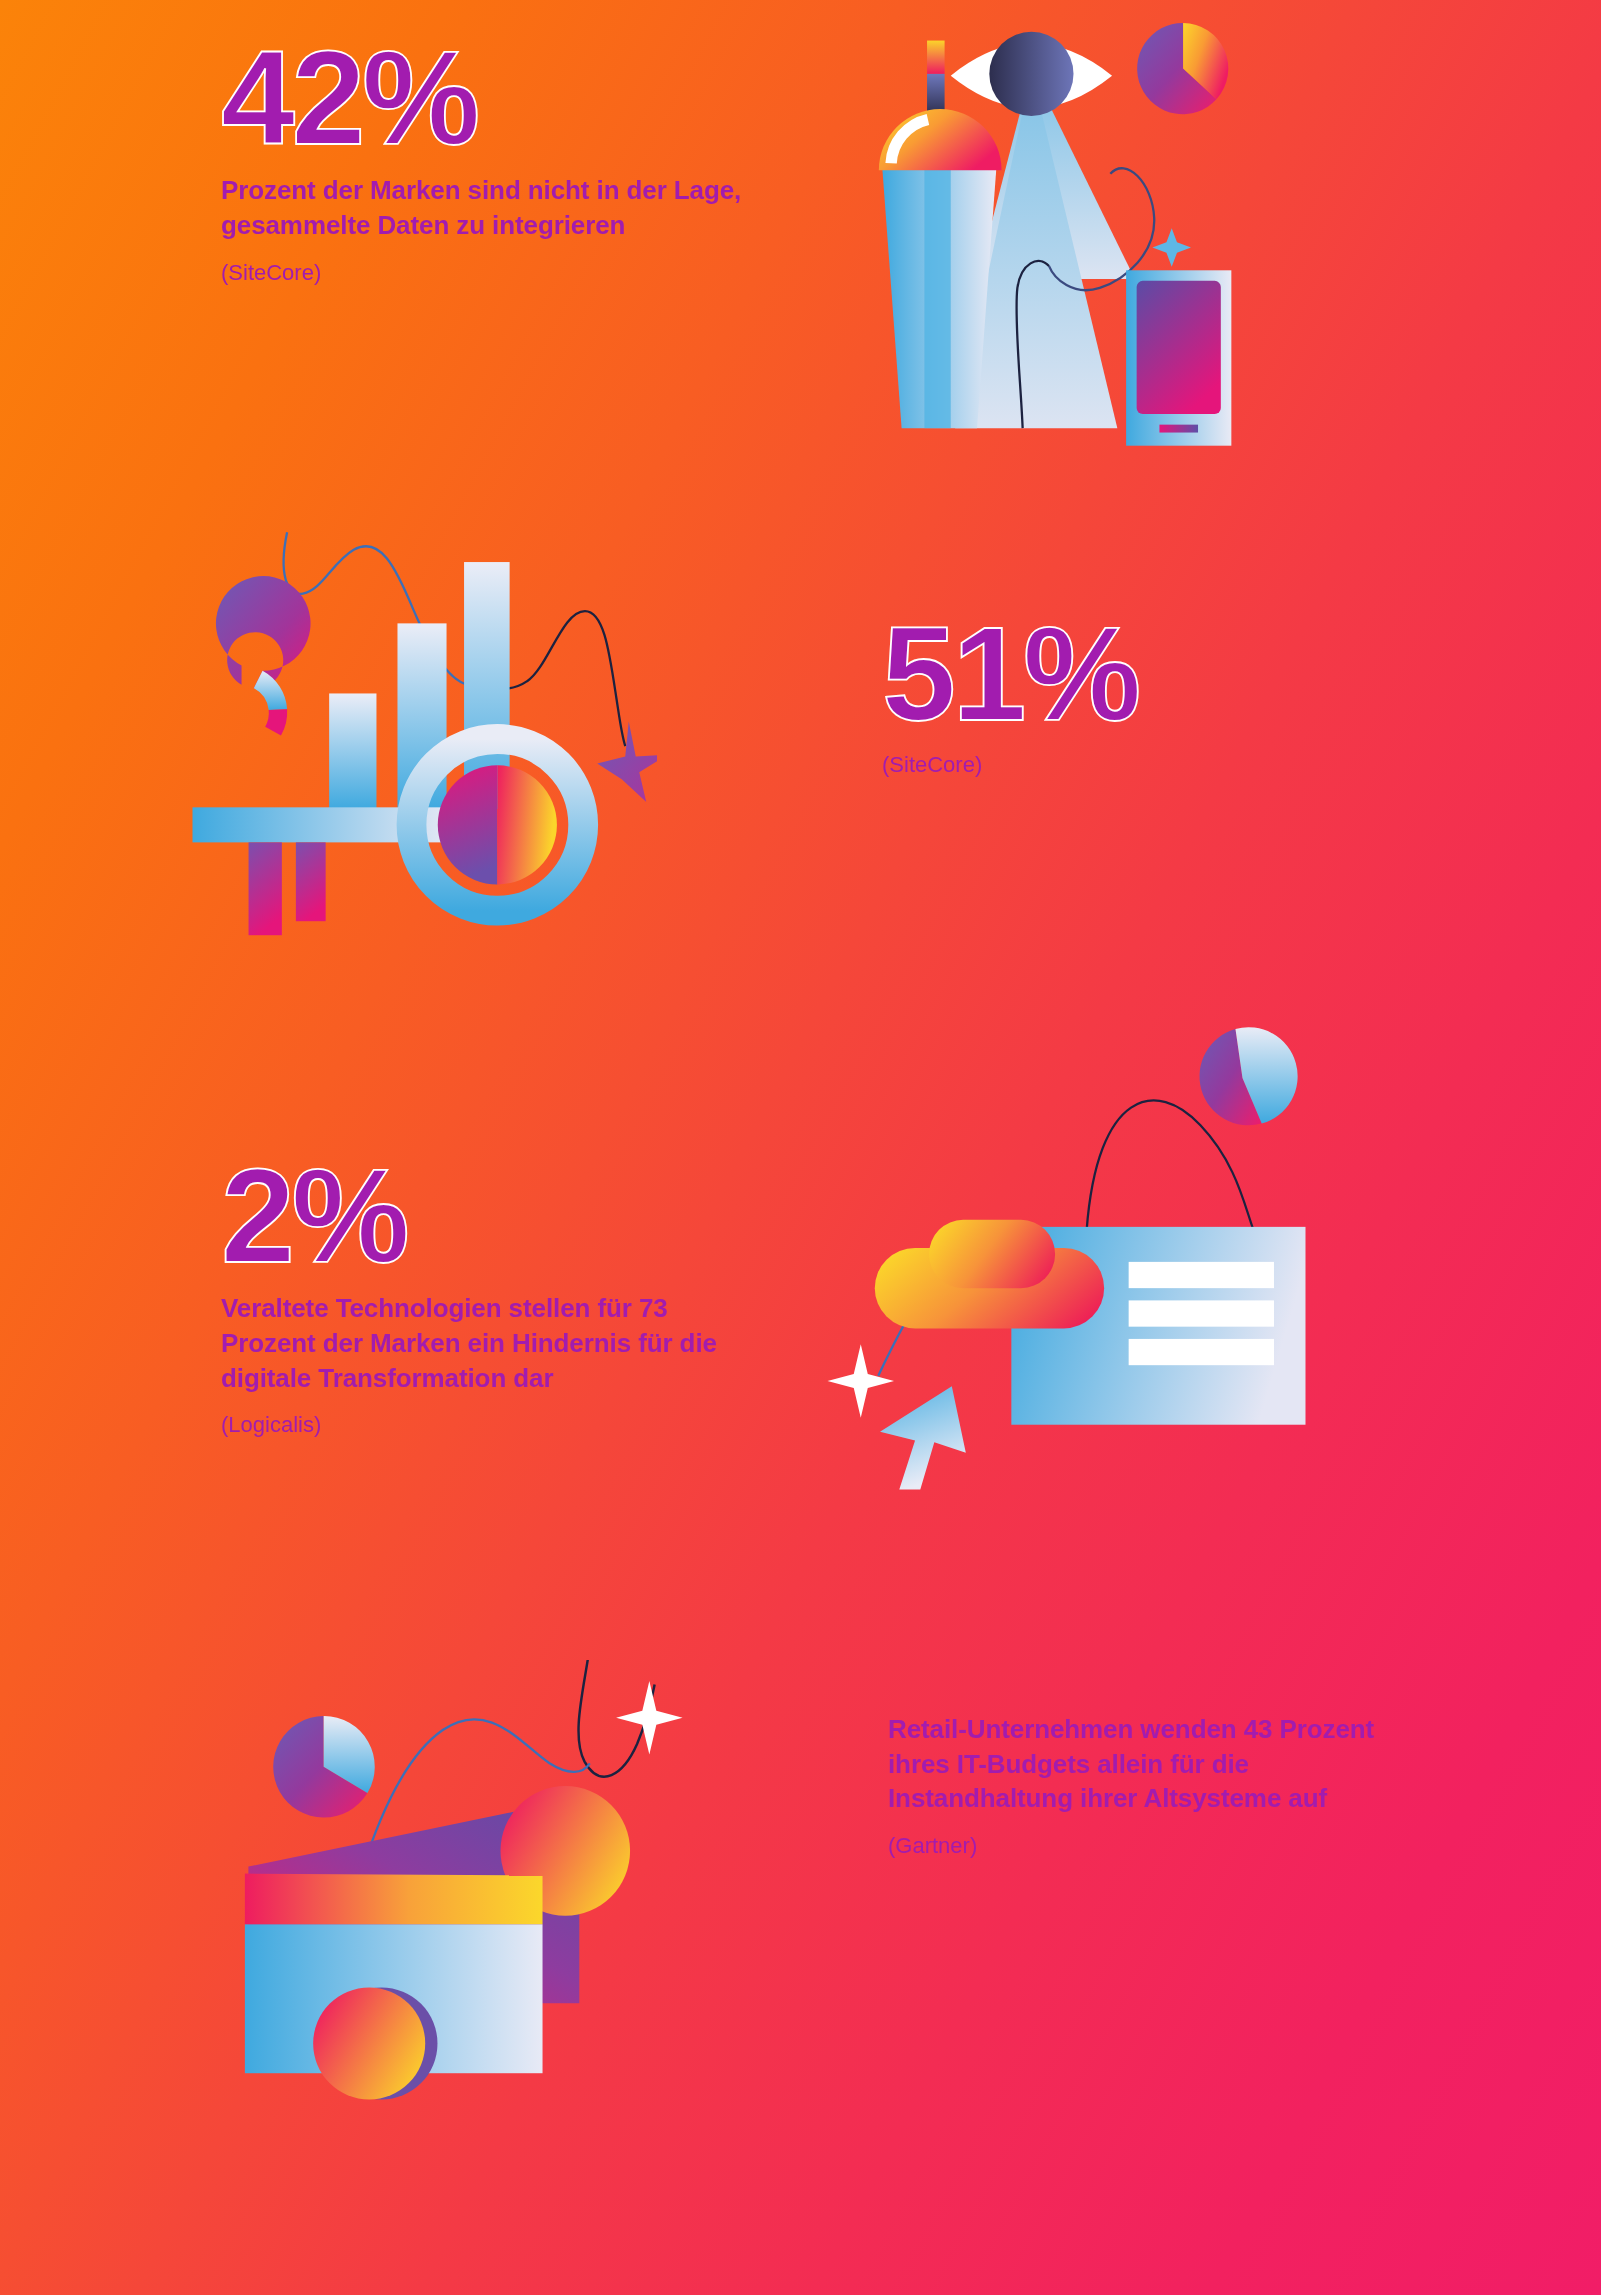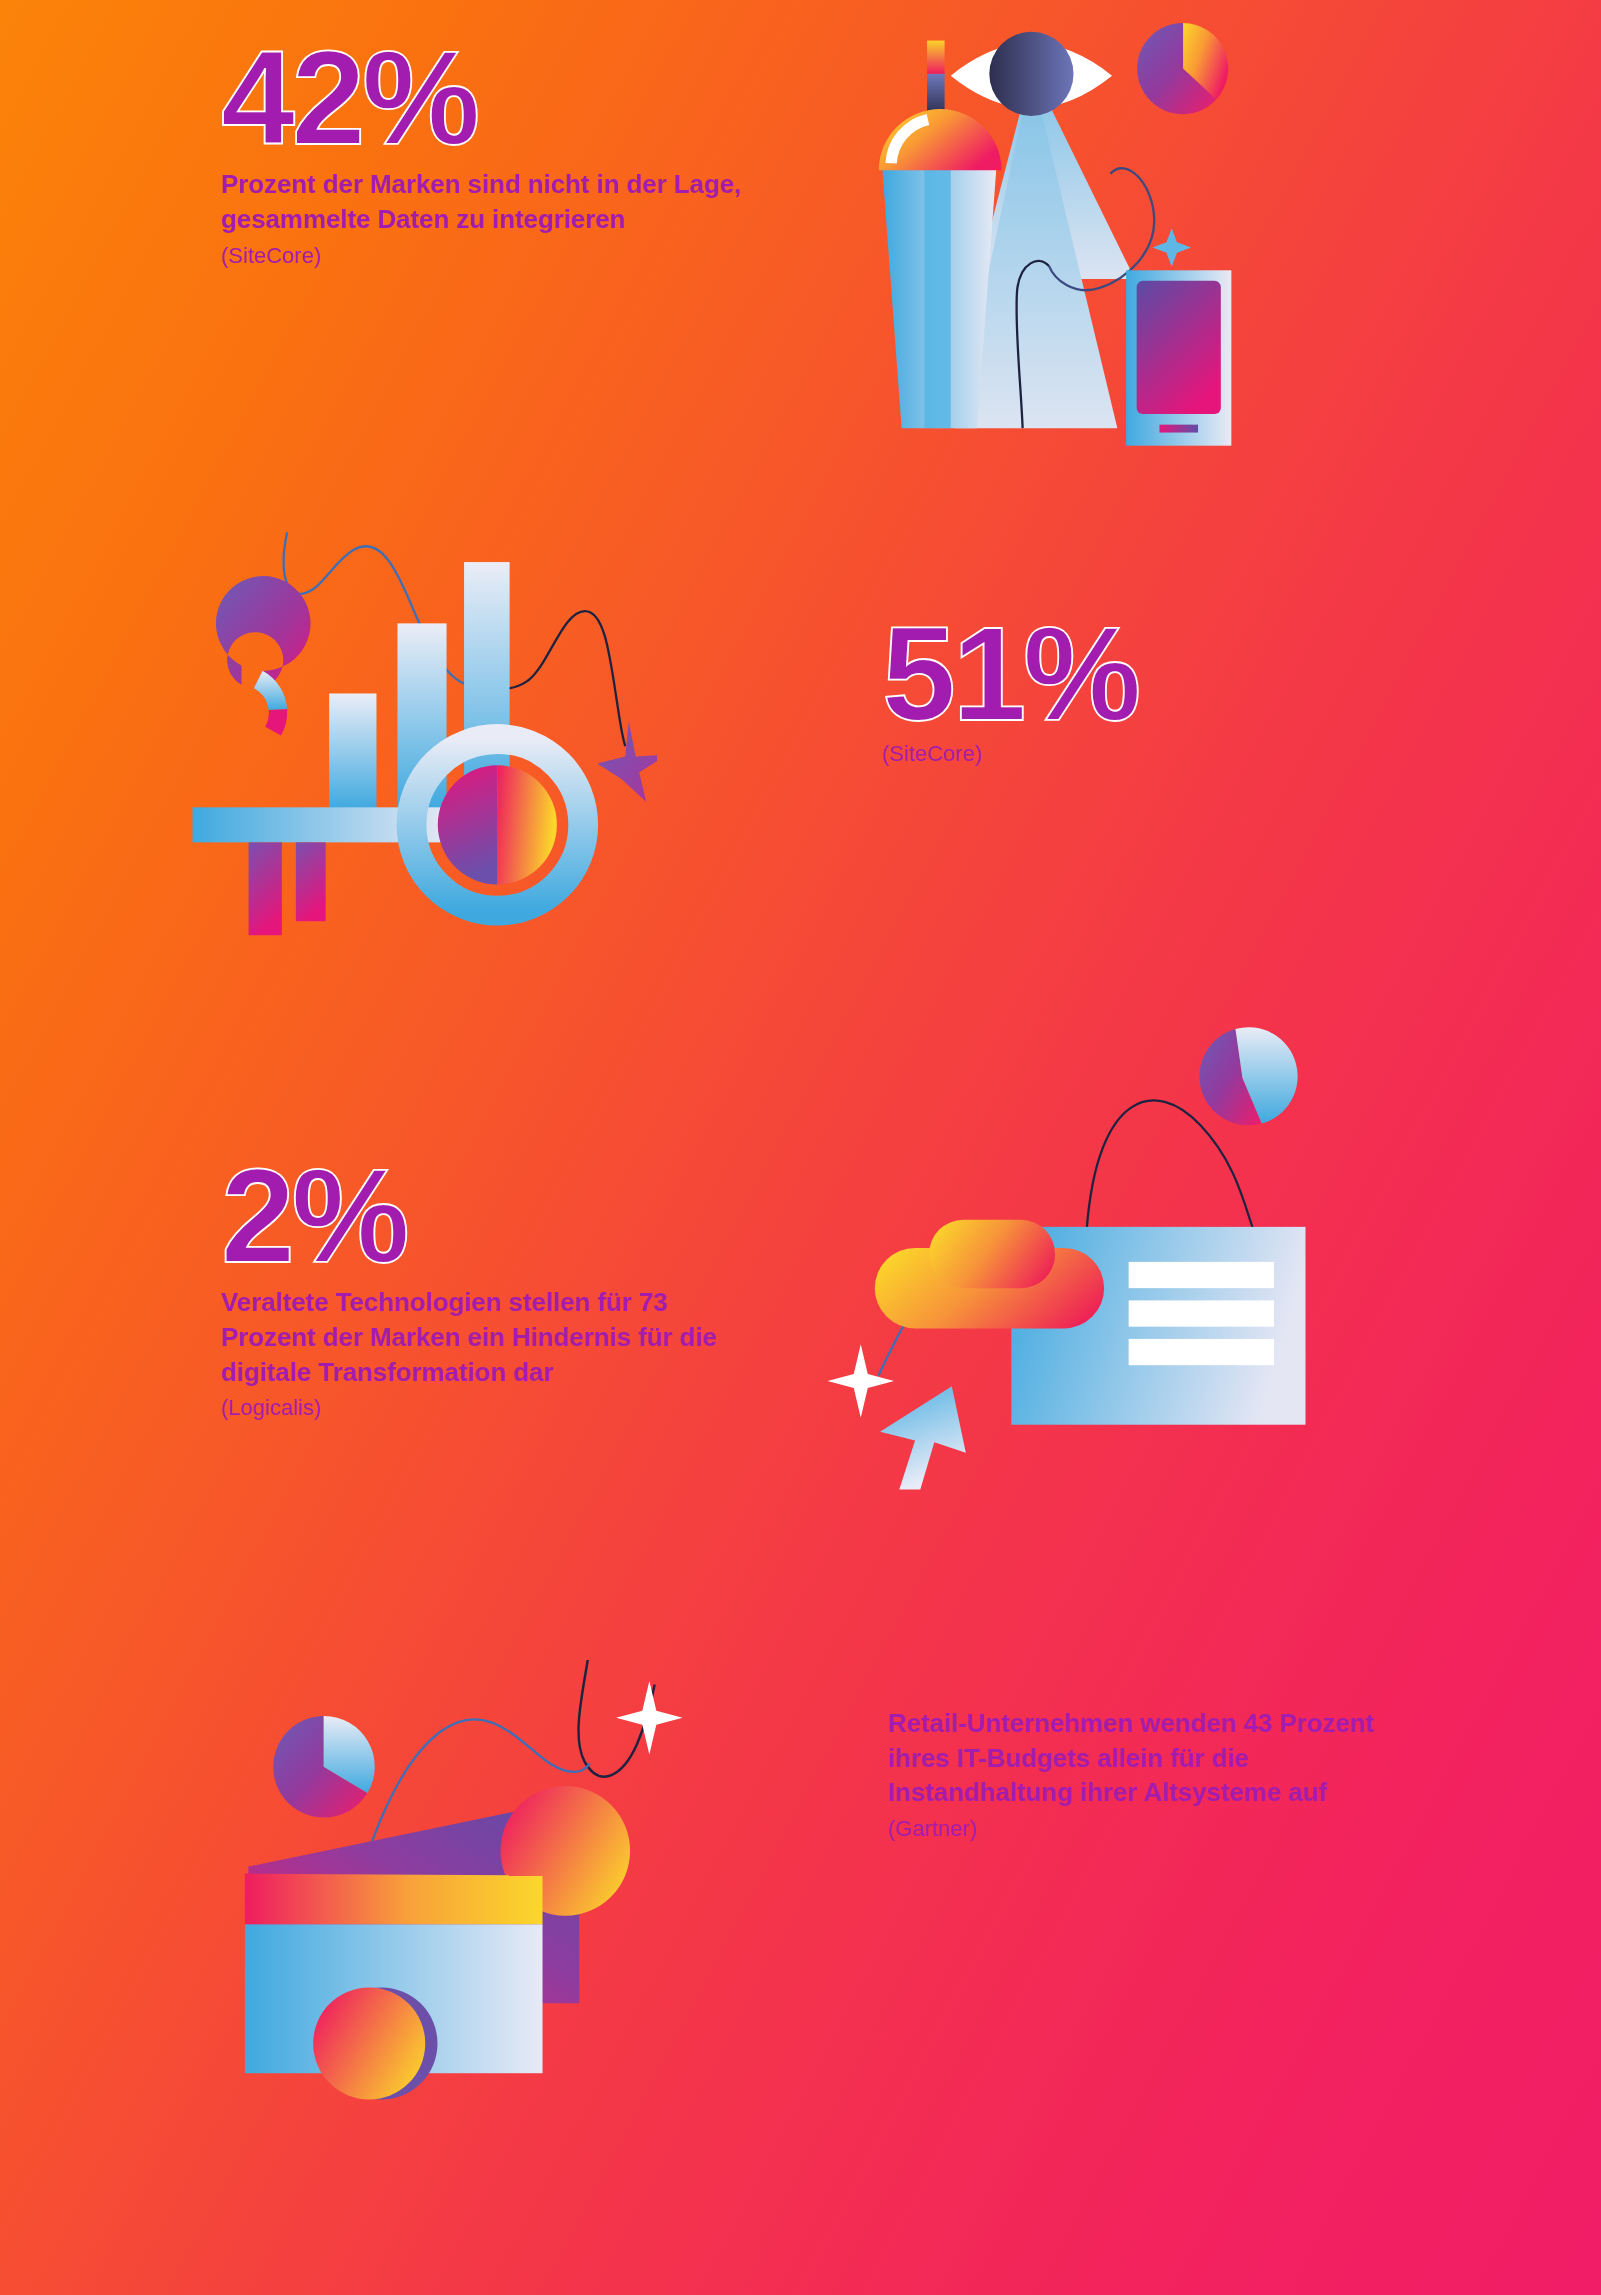--- a/index.html
+++ b/index.html
@@ -28,26 +28,26 @@
     line-height:0.92;
     letter-spacing:-3.5px;
     text-shadow:0 0 0 #fff;
     -webkit-text-stroke:1.8px #fff;
   }
   .stat .head {
     font-weight:bold;
     font-size:26px;
     line-height:1.33;
     letter-spacing:-0.1px;
-    margin-top:8px;
+    margin-top:14px;
   }
   .stat .src {
     font-size:22px;
     line-height:1.3;
-    margin-top:5px;
+    margin-top:16px;
     font-weight:400;
   }
 
   #stat-42 { left:221px; top:37px;  width:534px; }
   #stat-51 { left:882px; top:613px; width:561px; }
   #stat-44 { left:221px; top:1155px; width:543px; }
   #stat-58 { left:888px; top:1698px; width:526px; }
 
   
   .illo { position:absolute; }

